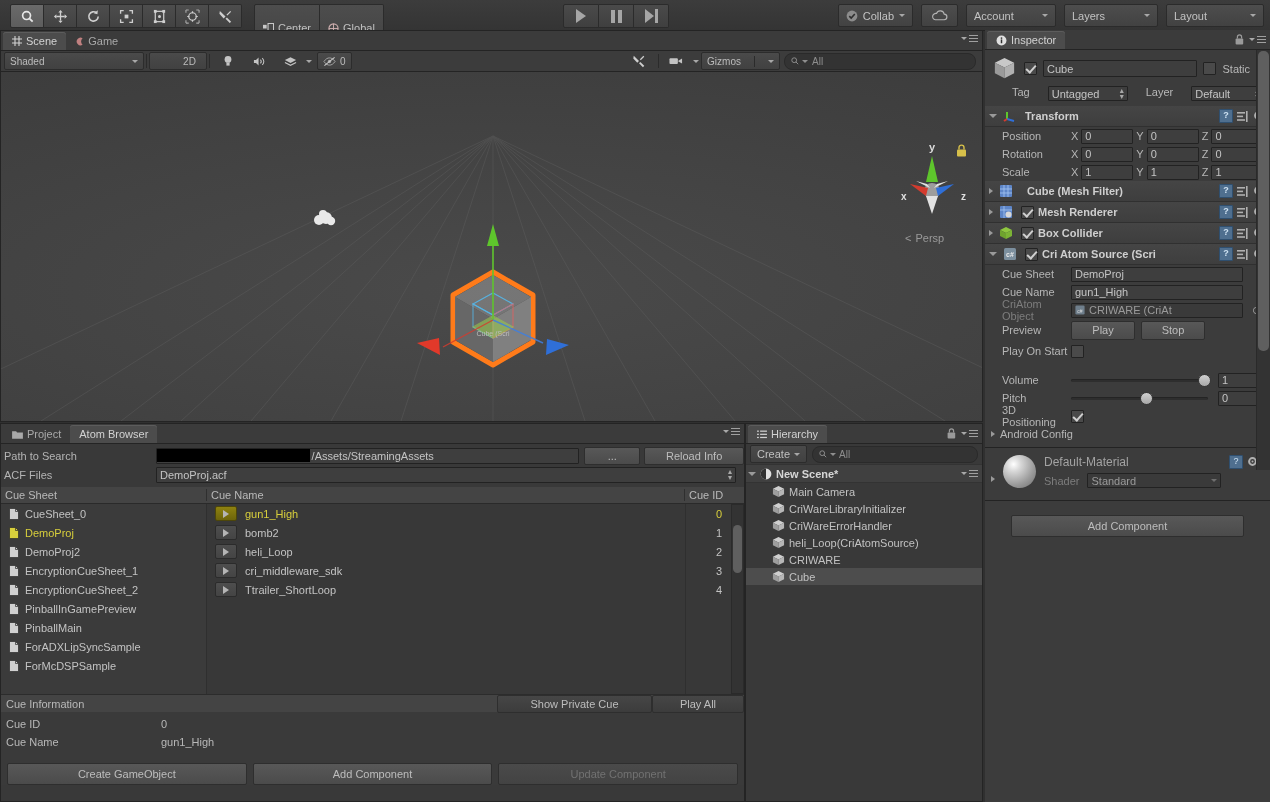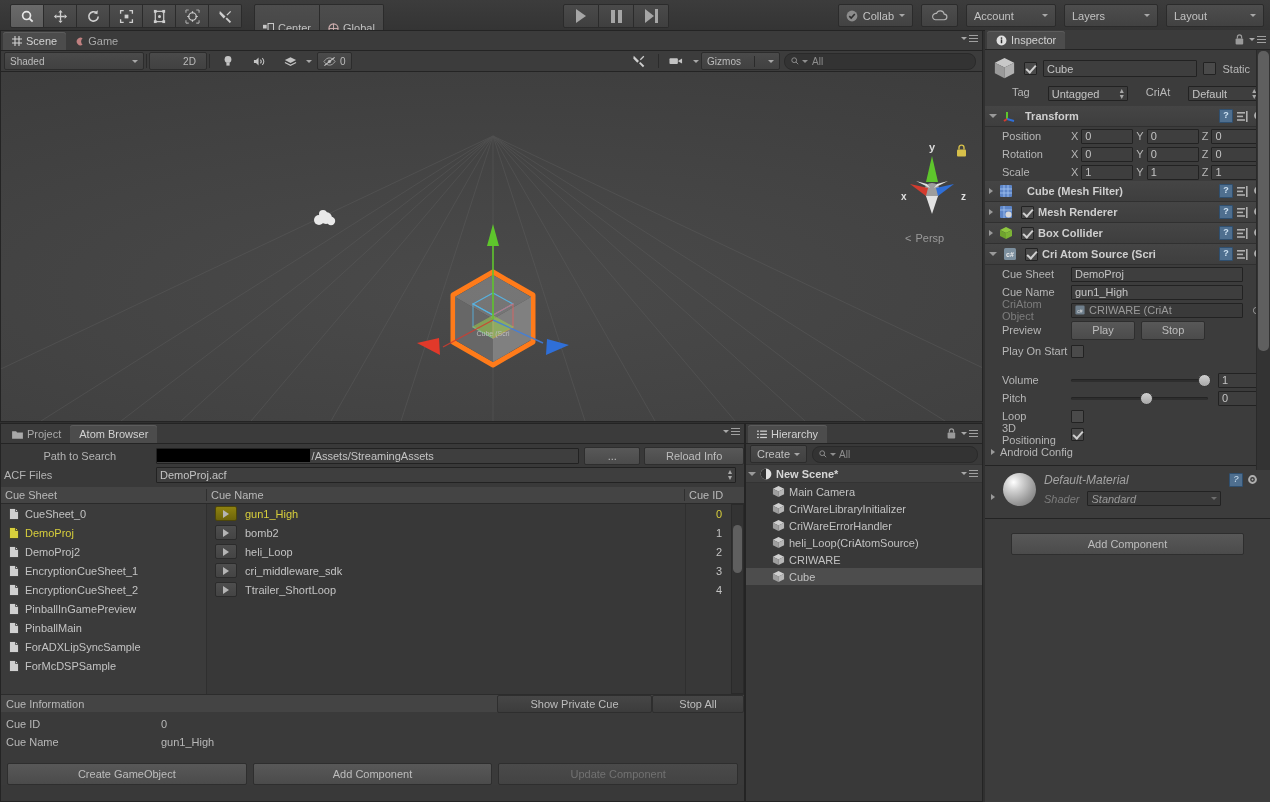--- a/index.html
+++ b/index.html
@@ -473,21 +473,21 @@
       <div class="panel-menu">
         <span class="popdn"></span>
         <span class="burger">
             <i></i>
             <i></i>
             <i></i>
           </span>
       </div>
     </div>
 
-    <div class="ab-row" style="margin-top:2px;height:19px;text-align:center;">
+    <div class="ab-row" style="margin-top:2px;height:19px;">
       <span class="lbl" style="width:155px;padding-left:3px;box-sizing:border-box;">Path to Search</span>
       <div class="field" style="width:425px;height:16px;padding:0;">
         <span class="redact" style="width:153px;display:block;"></span>
         <span style="padding-left:2px;">/Assets/StreamingAssets</span>
       </div>
       <div class="btn" style="width:54px;height:16px;margin-left:5px;">
         <span>...</span>
       </div>
       <div class="btn" style="width:98px;height:16px;margin-left:4px;">
         <span>Reload Info</span>
@@ -641,21 +641,21 @@
         </div>
       </div>
     </div>
 
     <div style="display:flex;align-items:center;height:17px;background:#444;border-top:1px solid #2c2c2c;margin-top:0;">
       <span style="padding-left:5px;flex:1;">Cue Information</span>
       <div class="btn dark" style="width:153px;height:16px;">
         <span>Show Private Cue</span>
       </div>
       <div class="btn dark" style="width:90px;height:16px;">
-        <span>Stop All</span>
+        <span>Play All</span>
       </div>
     </div>
 
     <div style="background:#3a3a3a;padding-top:3px;">
       <div>
           <div class="ab-row" style="height: 18px;">
             <span style="width:160px;padding-left:5px;box-sizing:border-box;">Cue ID</span>
             <span>0</span>
           </div>
           <div class="ab-row" style="height: 18px;">
@@ -841,21 +841,21 @@
         <span>Static</span>
         <span class="popdn" style="border-width:5px 4px 0 4px;"></span>
       </div>
 
       <div style="display:flex;align-items:flex-start;gap:18px;padding:4px 6px 5px 6px;">
         <span style="margin-left:21px;">Tag</span>
         <div class="field" style="width:80px;height:15px;justify-content:space-between;">
           <span>Untagged</span>
           <span class="updn">▴<br>▾</span>
         </div>
-        <span>CriAt</span>
+        <span>Layer</span>
         <div class="field" style="width:72px;height:15px;justify-content:space-between;">
           <span>Default</span>
           <span class="updn">▴<br>▾</span>
         </div>
       </div>
 
       <div class="comp-head">
         <span class="tri down"></span>
         <svg width="14" height="14" viewBox="0 0 14 14" style="margin-left:2px;">
           <line x1="4" y1="10" x2="4" y2="3" stroke="#5ec52c" stroke-width="2"></line>
@@ -1082,35 +1082,31 @@
         <span class="pl">Pitch</span>
         <div class="slider" style="width:86px;">
           <div class="track"></div>
           <div class="knob" id="pitchknob" style="left: 50%;"></div>
         </div>
         <div class="field" style="width:52px;height:15px;margin-left:10px;">
           <span>0</span>
         </div>
       </div>
       <div class="prow">
-        <span class="pl">Loop</span>
-        <span class="chk"></span>
-      </div>
-      <div class="prow">
         <span class="pl">3D Positioning</span>
         <span class="chk on"></span>
       </div>
       <div class="prow" style="padding-left:6px;gap:5px;">
         <span class="tri"></span>
         <span>Android Config</span>
       </div>
 
       <div class="sep" style="height:1px;margin:4px 0 0 0;"></div>
 
-      <div style="display:flex;align-items:center;gap:8px;padding:7px 6px 0 6px;font-style:italic;">
+      <div style="display:flex;align-items:center;gap:8px;padding:7px 6px 0 6px;">
         <span class="tri" style="margin-top:14px;"></span>
         <span class="sphere"></span>
         <div style="flex:1;">
           <div style="color:#a3a3a3;font-size:12px;">Default-Material</div>
           <div style="display:flex;align-items:center;gap:8px;margin-top:4px;">
             <span class="lbl dim">Shader</span>
             <div class="field ro" style="flex:1;height:15px;justify-content:space-between;">
               <span>Standard</span>
               <span class="popdn" style="border-top-color:#6e6e6e;"></span>
             </div>

